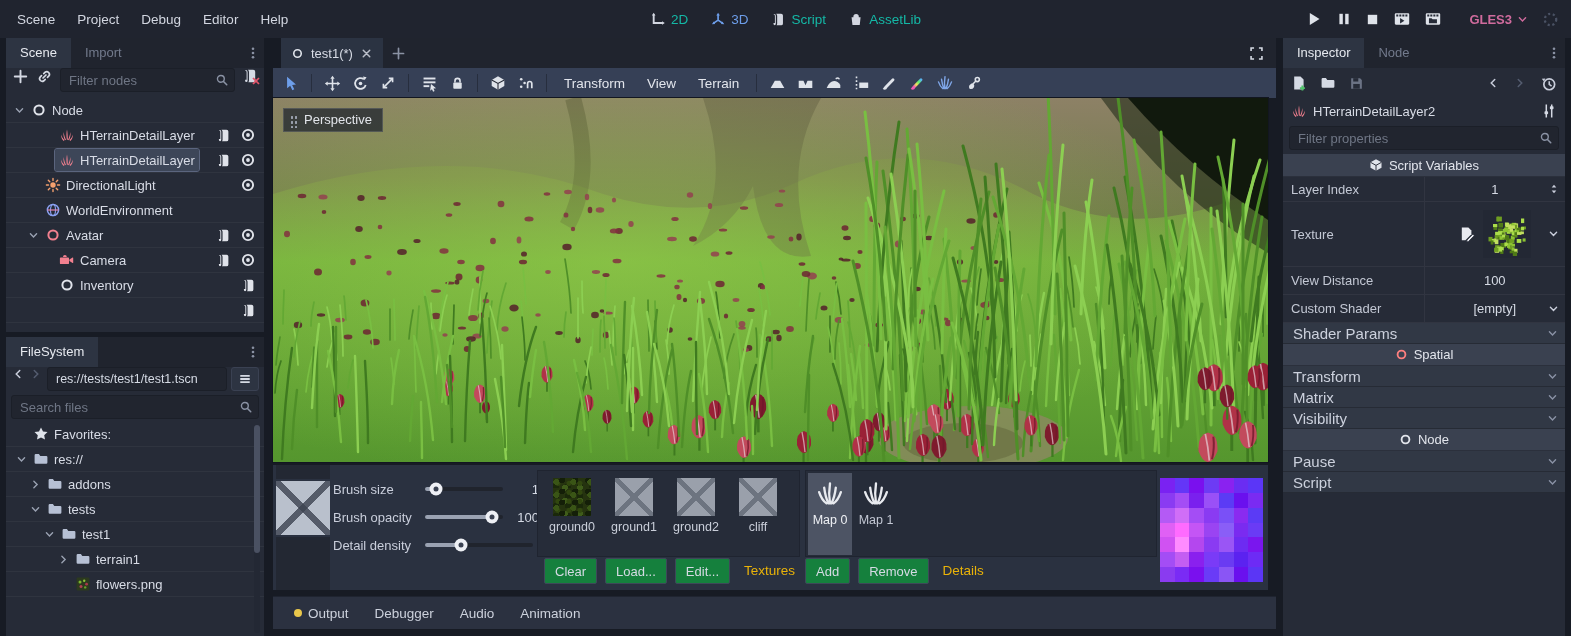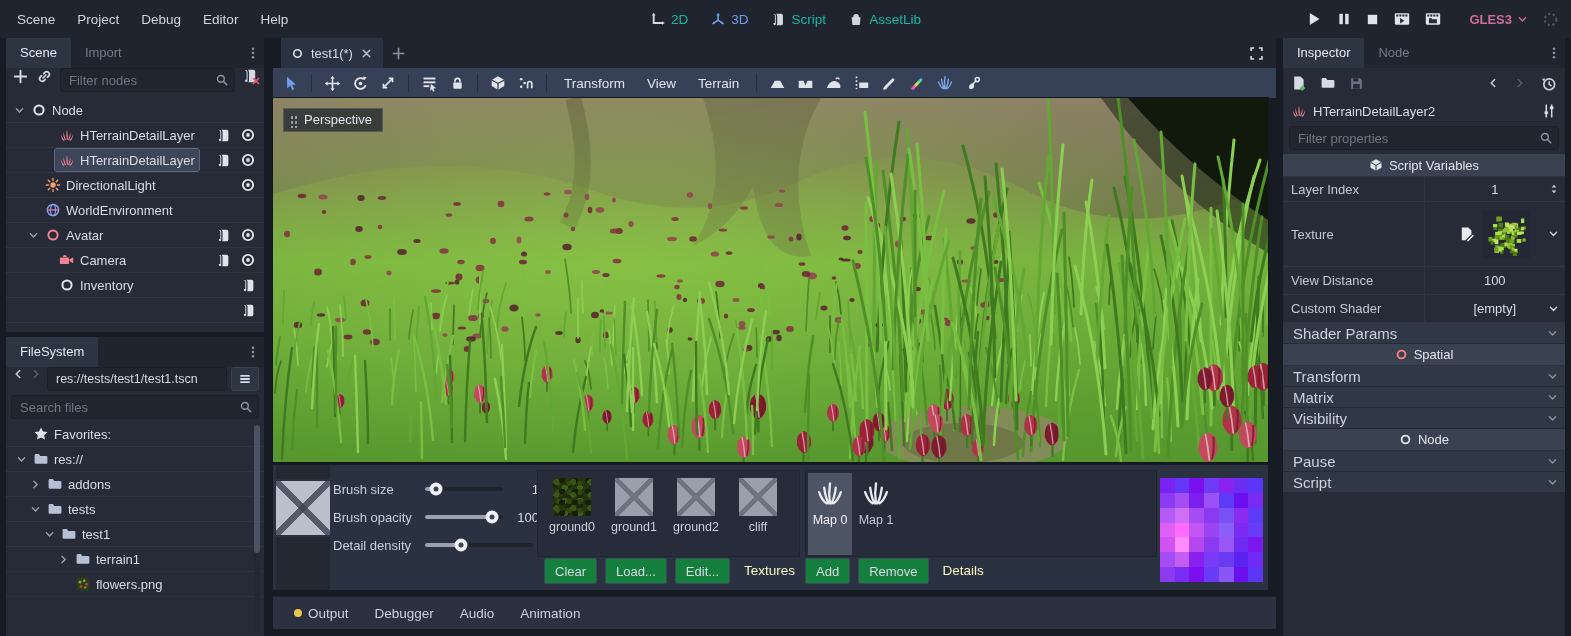--- a/index.html
+++ b/index.html
@@ -73,21 +73,21 @@
   .sgrab{position:absolute;top:50%;width:13px;height:13px;border-radius:50%;background:#eef0f5;transform:translate(-50%,-50%);
       display:flex;align-items:center;justify-content:center;}
   .sgrab::after{content:"";width:5px;height:5px;border-radius:50%;background:#3a4152;}
   .sval{width:36px;text-align:right;font-size:13px;color:#d5dae4;flex:none;}
   .groupbox{position:absolute;background:#262c39;border:1px solid #1f2430;}
   .slot{width:56px;display:flex;flex-direction:column;align-items:center;gap:4px;}
   .slot .thumb{width:38px;height:38px;}
   .slot .slabel{font-size:12.5px;color:#c9ced9;}
   .pbtn{height:24px;background:#15803d;border:1px solid #3e4859;border-radius:2px;color:#d5dae4;font-size:13px;
       display:inline-flex;align-items:center;padding:0 10px;}
-  .flat-label{font-size:13.5px;color:#fef9c3;display:inline-flex;align-items:center;height:24px;padding:0 6px;}
+  .flat-label{font-size:13.5px;color:#eab308;display:inline-flex;align-items:center;height:24px;padding:0 6px;}
   .mapcell{width:44px;height:76px;display:flex;flex-direction:column;align-items:center;padding-top:6px;gap:4px;}
   .mapcell.selected{background:#4d5464;}
   .mapcell .mlabel{font-size:12.5px;color:#c3c8d4;}
   .mapcell.selected .mlabel{color:#eef0f4;}
   #density-grid{display:grid;grid-template-columns:repeat(7,1fr);grid-template-rows:repeat(7,1fr);}
 
   #status-bar{left:273px;top:596px;width:995px;height:32px;background:#2b3140;border-top:1px solid #1f2430;
       display:flex;align-items:center;padding-left:8px;}
   .status-item{display:flex;align-items:center;gap:6px;font-size:13.5px;color:#ccd1dc;padding:0 13px;}
   .wdot{width:8px;height:8px;border-radius:50%;background:#e9c74b;}

